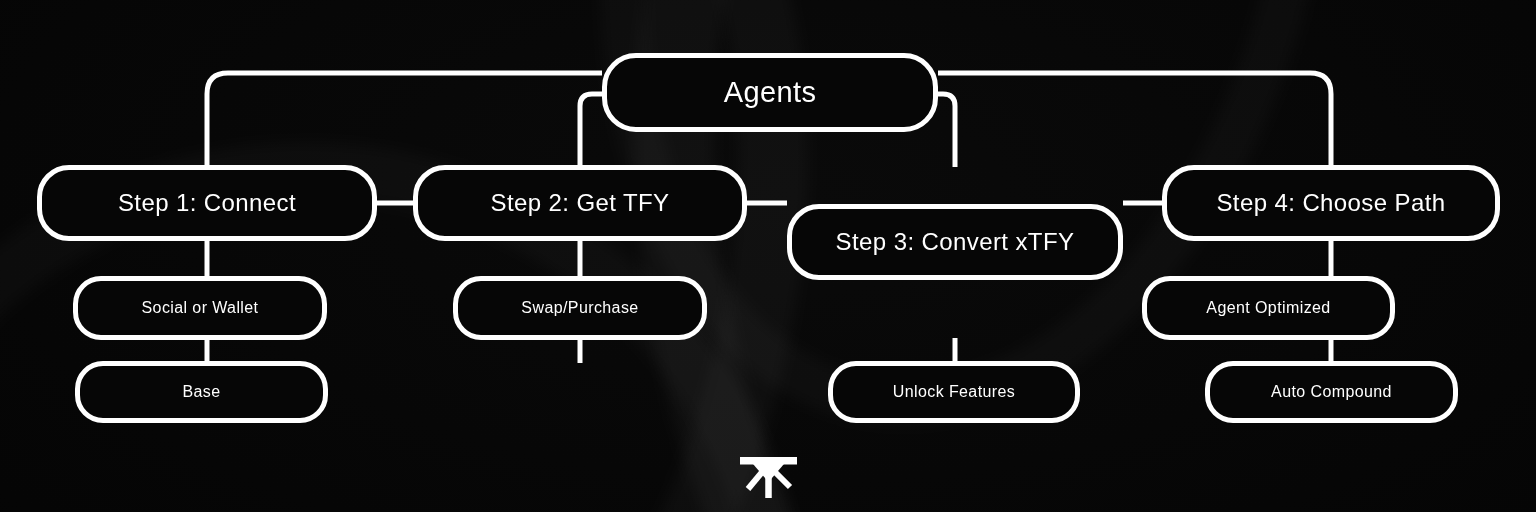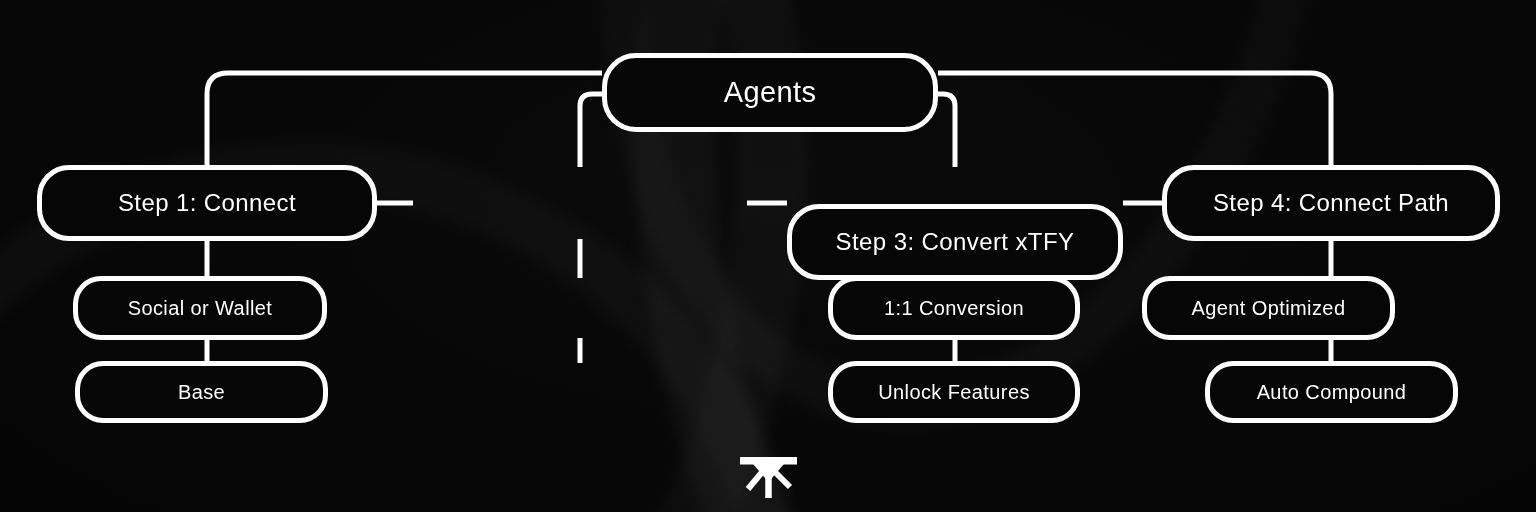--- a/index.html
+++ b/index.html
@@ -20,21 +20,21 @@
   svg.overlay{position:absolute;inset:0;z-index:1;}
 
   .node{
     position:absolute;z-index:2;box-sizing:border-box;
     display:flex;align-items:center;justify-content:center;
     background:#060606;border:5px solid #ffffff;border-radius:32px;
     color:#ffffff;letter-spacing:0.4px;white-space:nowrap;
   }
   .node-root{font-size:29px;border-radius:34px;text-align:right;}
   .node-step{font-size:24px;border-radius:32px;}
-  .node-sub{font-size:20px;border-radius:28px;}
+  .node-sub{font-size:16px;border-radius:28px;}
 
   
   #n-agents{left:602px;top:53px;width:336px;height:79px;}
   #n-step1{left:37px;top:165px;width:340px;height:76px;}
   #n-step2{left:413px;top:165px;width:334px;height:76px;}
   #n-step3{left:787px;top:165px;width:336px;height:76px;margin-top:39px;}
   #n-step4{left:1162px;top:165px;width:338px;height:76px;}
   #n-r1c1{left:73px;top:276px;width:254px;height:64px;}
   #n-r1c2{left:453px;top:276px;width:254px;height:64px;}
   #n-r1c3{left:828px;top:276px;width:252px;height:64px;}
@@ -88,32 +88,35 @@
     </g>
   </svg>
 
   <div class="node node-root" id="n-agents">
     <span>Agents</span>
   </div>
 
   <div class="node node-step" id="n-step1">
     <span>Step 1: Connect</span>
   </div>
+  <div class="node node-step" id="n-step2">
+    <span>Step 2: Get TFY</span>
+  </div>
   <div class="node node-step" id="n-step3">
     <span>Step 3: Convert xTFY</span>
   </div>
   <div class="node node-step" id="n-step4">
-    <span>Step 4: Connect Path</span>
+    <span>Step 4: Choose Path</span>
   </div>
 
   <div class="node node-sub" id="n-r1c1">
     <span>Social or Wallet</span>
   </div>
-  <div class="node node-sub" id="n-r1c3">
-    <span>1:1 Conversion</span>
+  <div class="node node-sub" id="n-r1c2">
+    <span>Swap/Purchase</span>
   </div>
   <div class="node node-sub" id="n-r1c4">
     <span>Agent Optimized</span>
   </div>
 
   <div class="node node-sub" id="n-r2c1">
     <span>Base</span>
   </div>
   <div class="node node-sub" id="n-r2c4">
     <span>Auto Compound</span>

